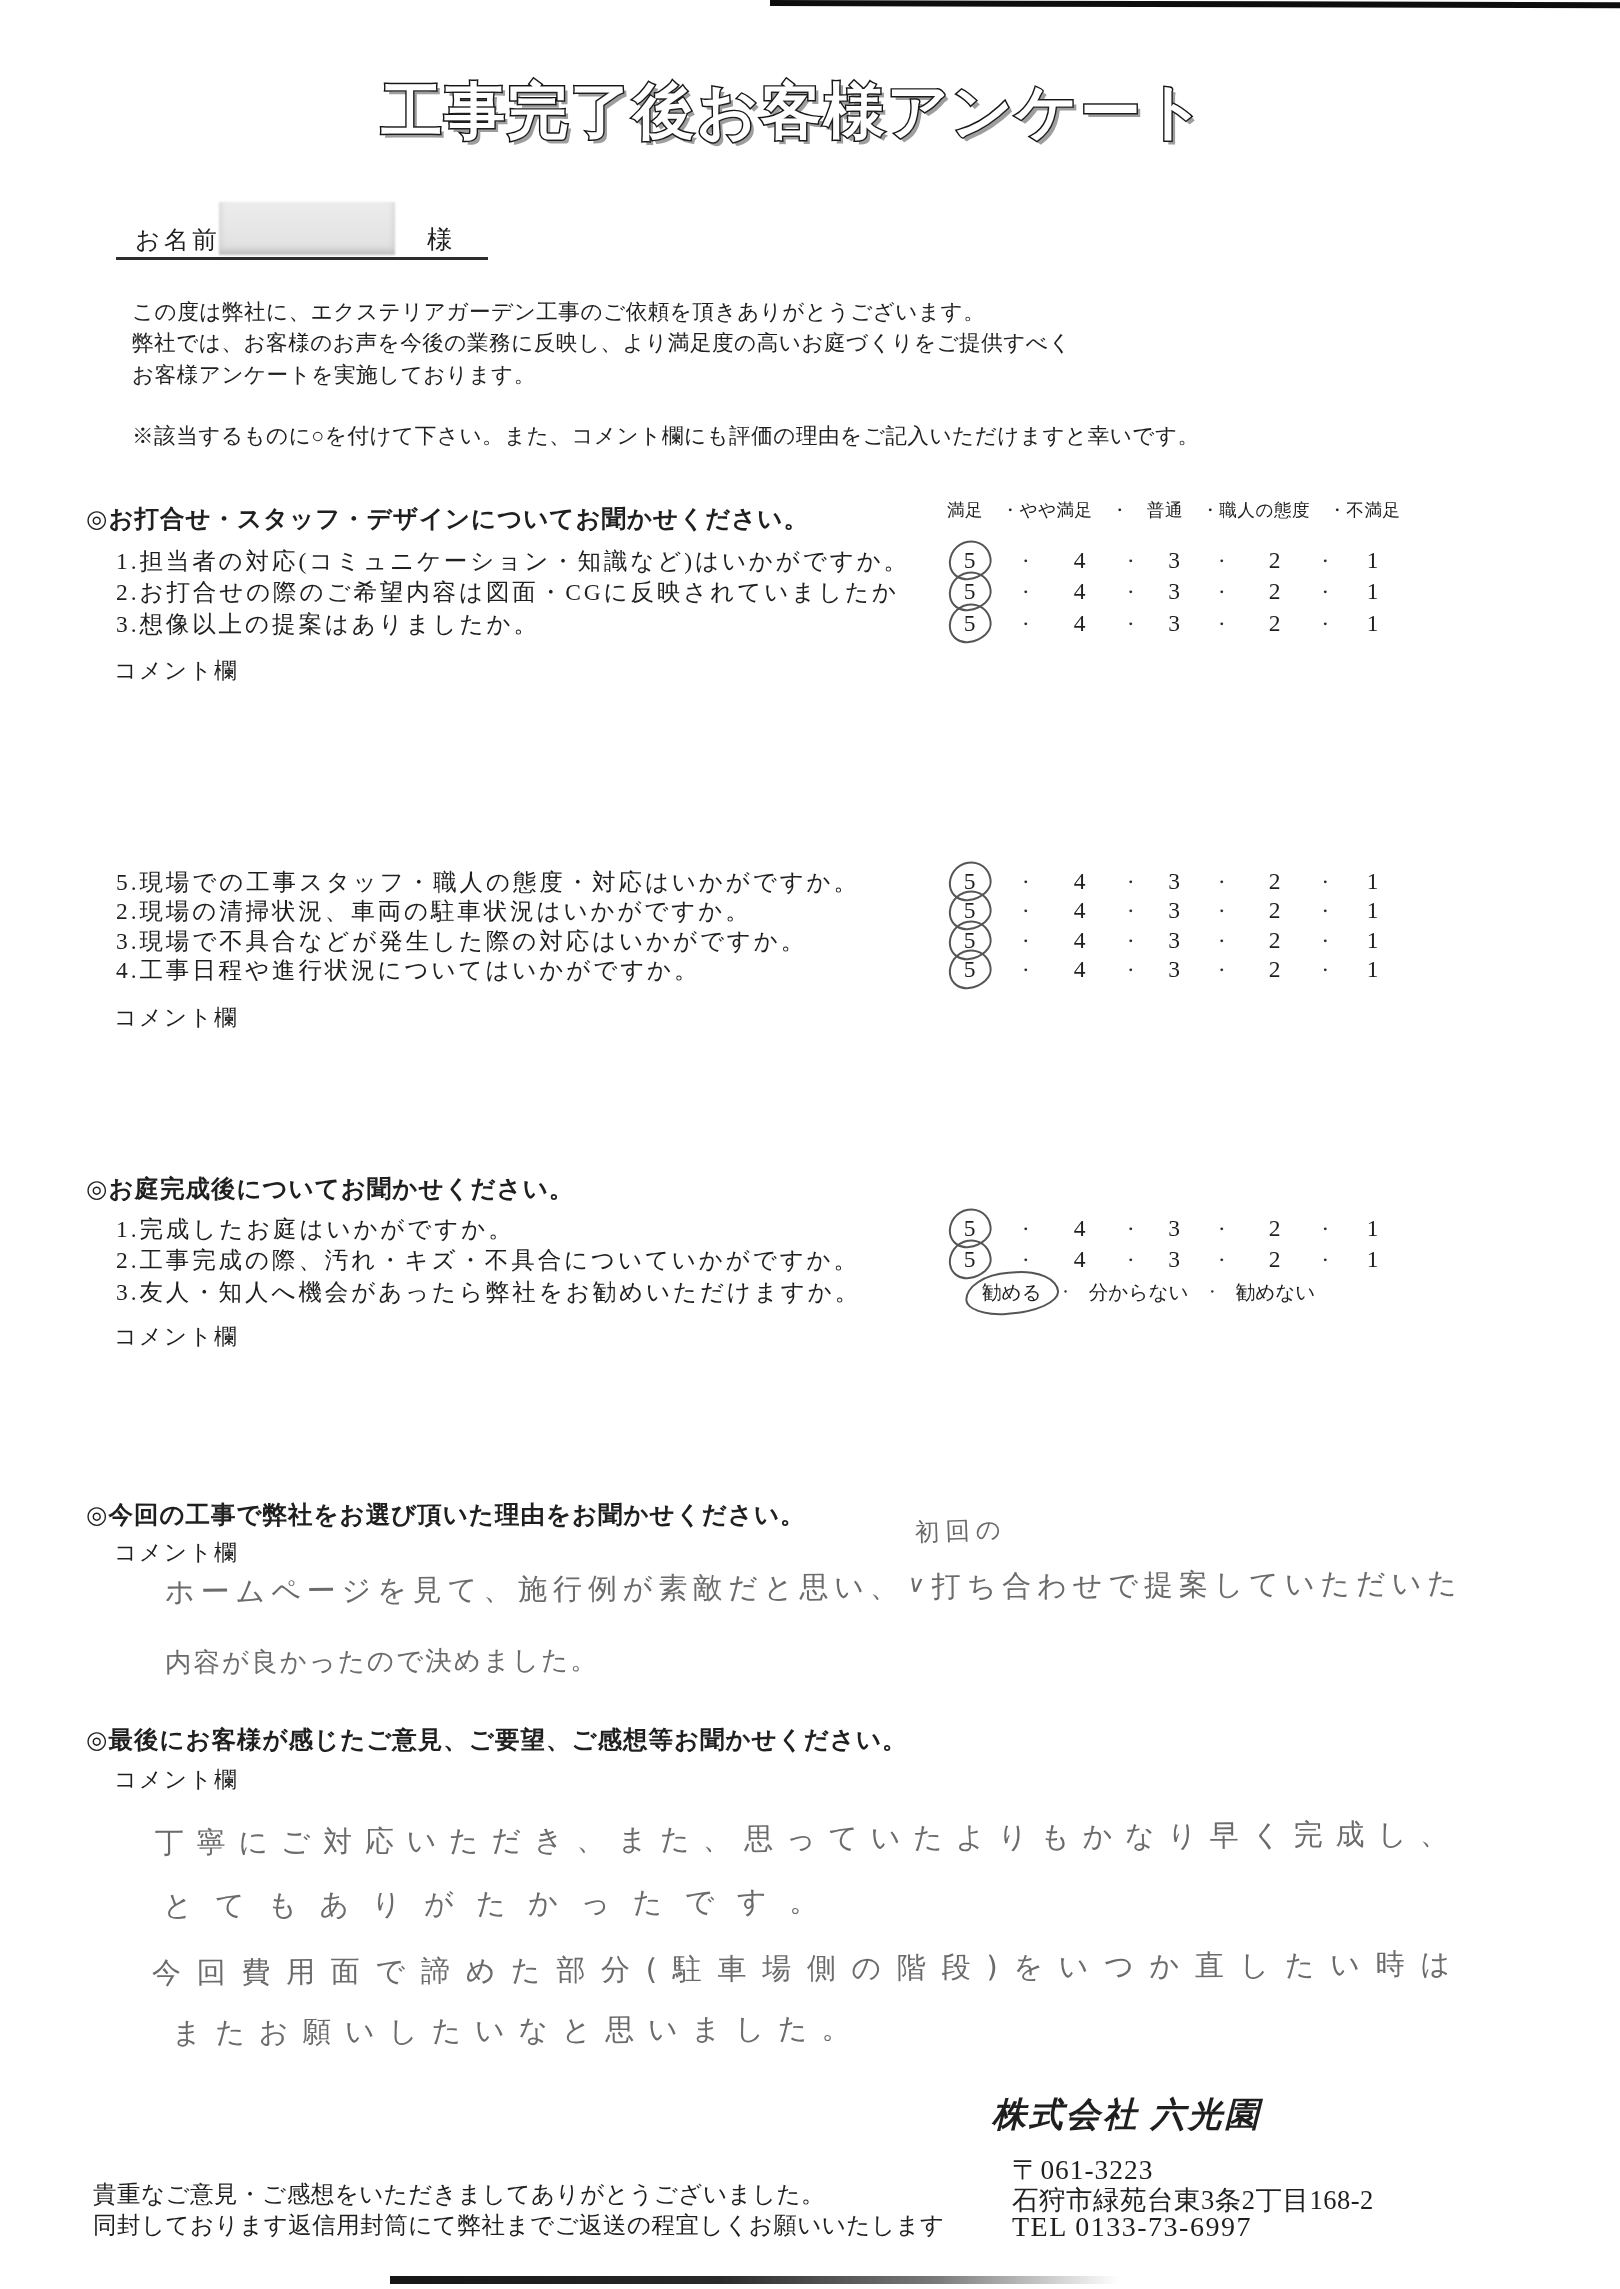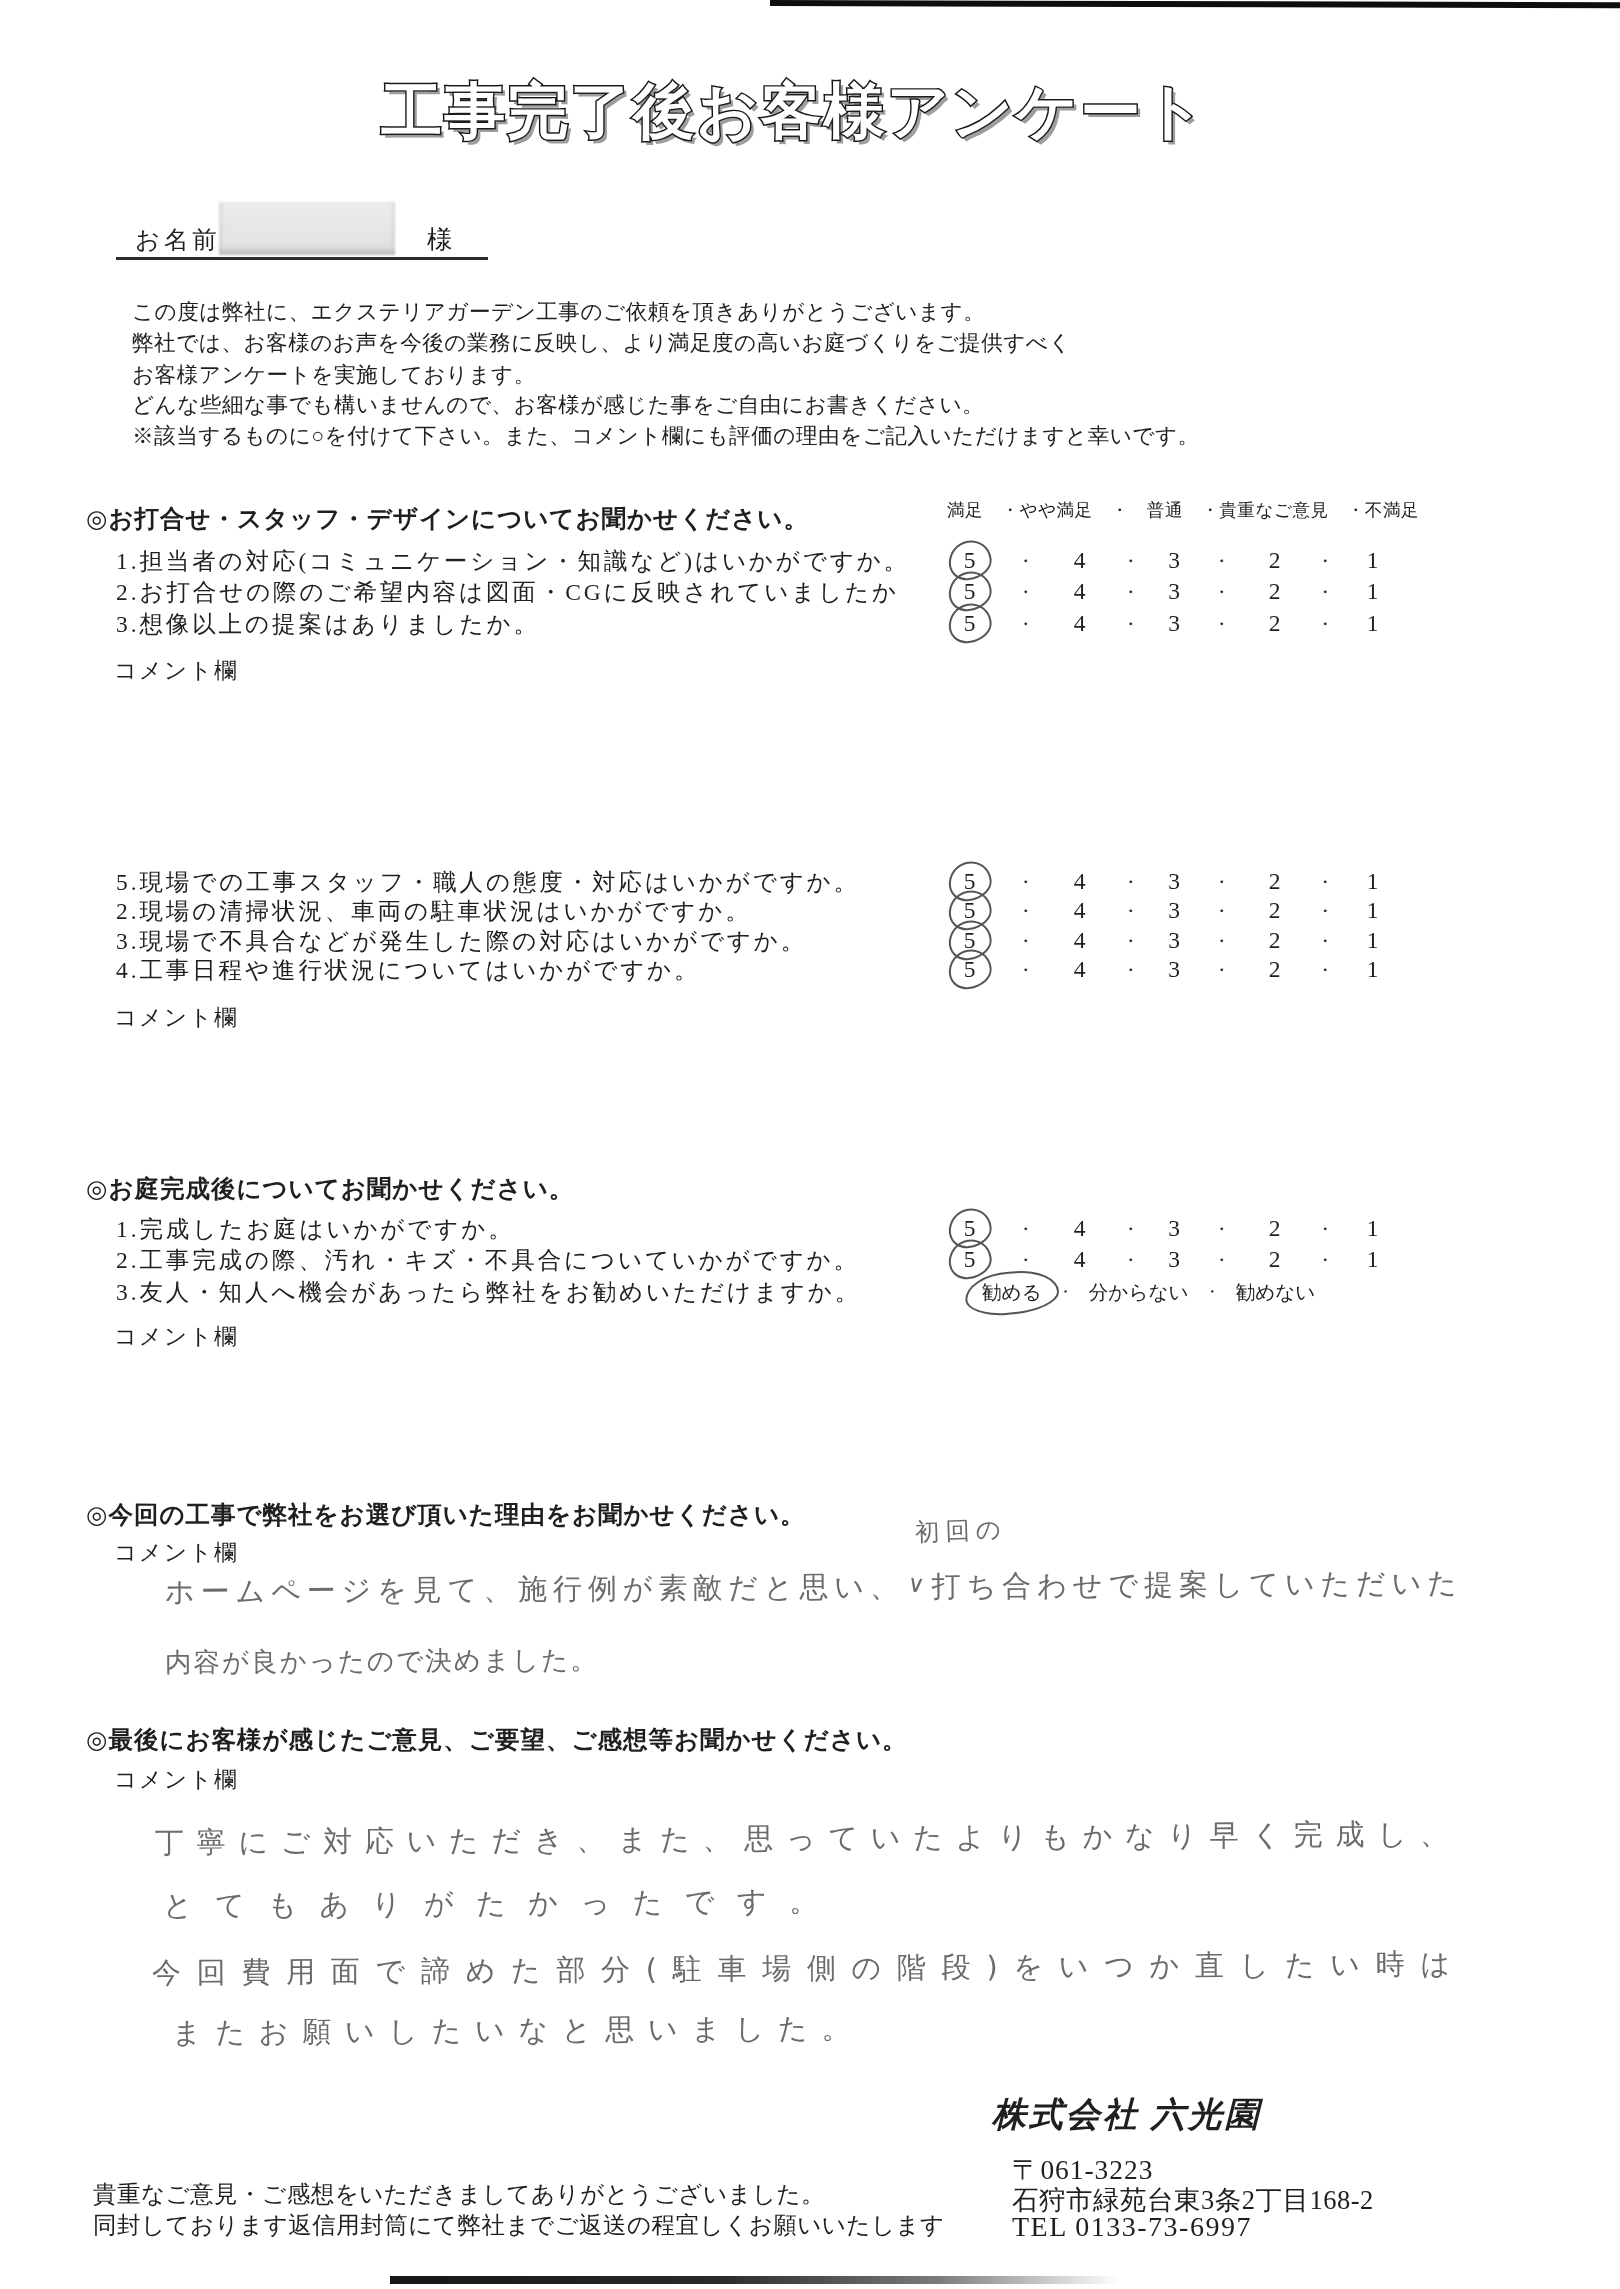--- a/index.html
+++ b/index.html
@@ -113,24 +113,23 @@
   </div>
 
   <div class="abs name-label">お名前</div>
   <div class="abs name-blur"></div>
   <div class="abs name-honorific">様</div>
   <div class="abs name-underline"></div>
 
   <div class="abs intro-line" style="top:297px">この度は弊社に、エクステリアガーデン工事のご依頼を頂きありがとうございます。</div>
   <div class="abs intro-line" style="top:328px">弊社では、お客様のお声を今後の業務に反映し、より満足度の高いお庭づくりをご提供すべく</div>
   <div class="abs intro-line" style="top:360px">お客様アンケートを実施しております。</div>
-  <div class="abs intro-line" style="top:390px">どんな些細な事でも構いませんので、お客様が感じた事をご自由にお書きください。</div>
   <div class="abs intro-line" style="top:421px">※該当するものに○を付けて下さい。また、コメント欄にも評価の理由をご記入いただけますと幸いです。</div>
 
-  <div class="abs scale-header" style="top:498px">満足　・やや満足　・　普通　・貴重なご意見　・不満足</div>
+  <div class="abs scale-header" style="top:498px">満足　・やや満足　・　普通　・職人の態度　・不満足</div>
 
   <div class="abs sec-heading" style="top:502px">◎お打合せ・スタッフ・デザインについてお聞かせください。</div>
 
   <div class="abs q-block" style="top:545px">
     <div class="q" style="top:0">1.担当者の対応(コミュニケーション・知識など)はいかがですか。</div>
     <div class="q" style="top:31px">2.お打合せの際のご希望内容は図面・CGに反映されていましたか</div>
     <div class="q" style="top:63px">3.想像以上の提案はありましたか。</div>
   </div>
 
   <div class="abs r-block" style="top:545px">

